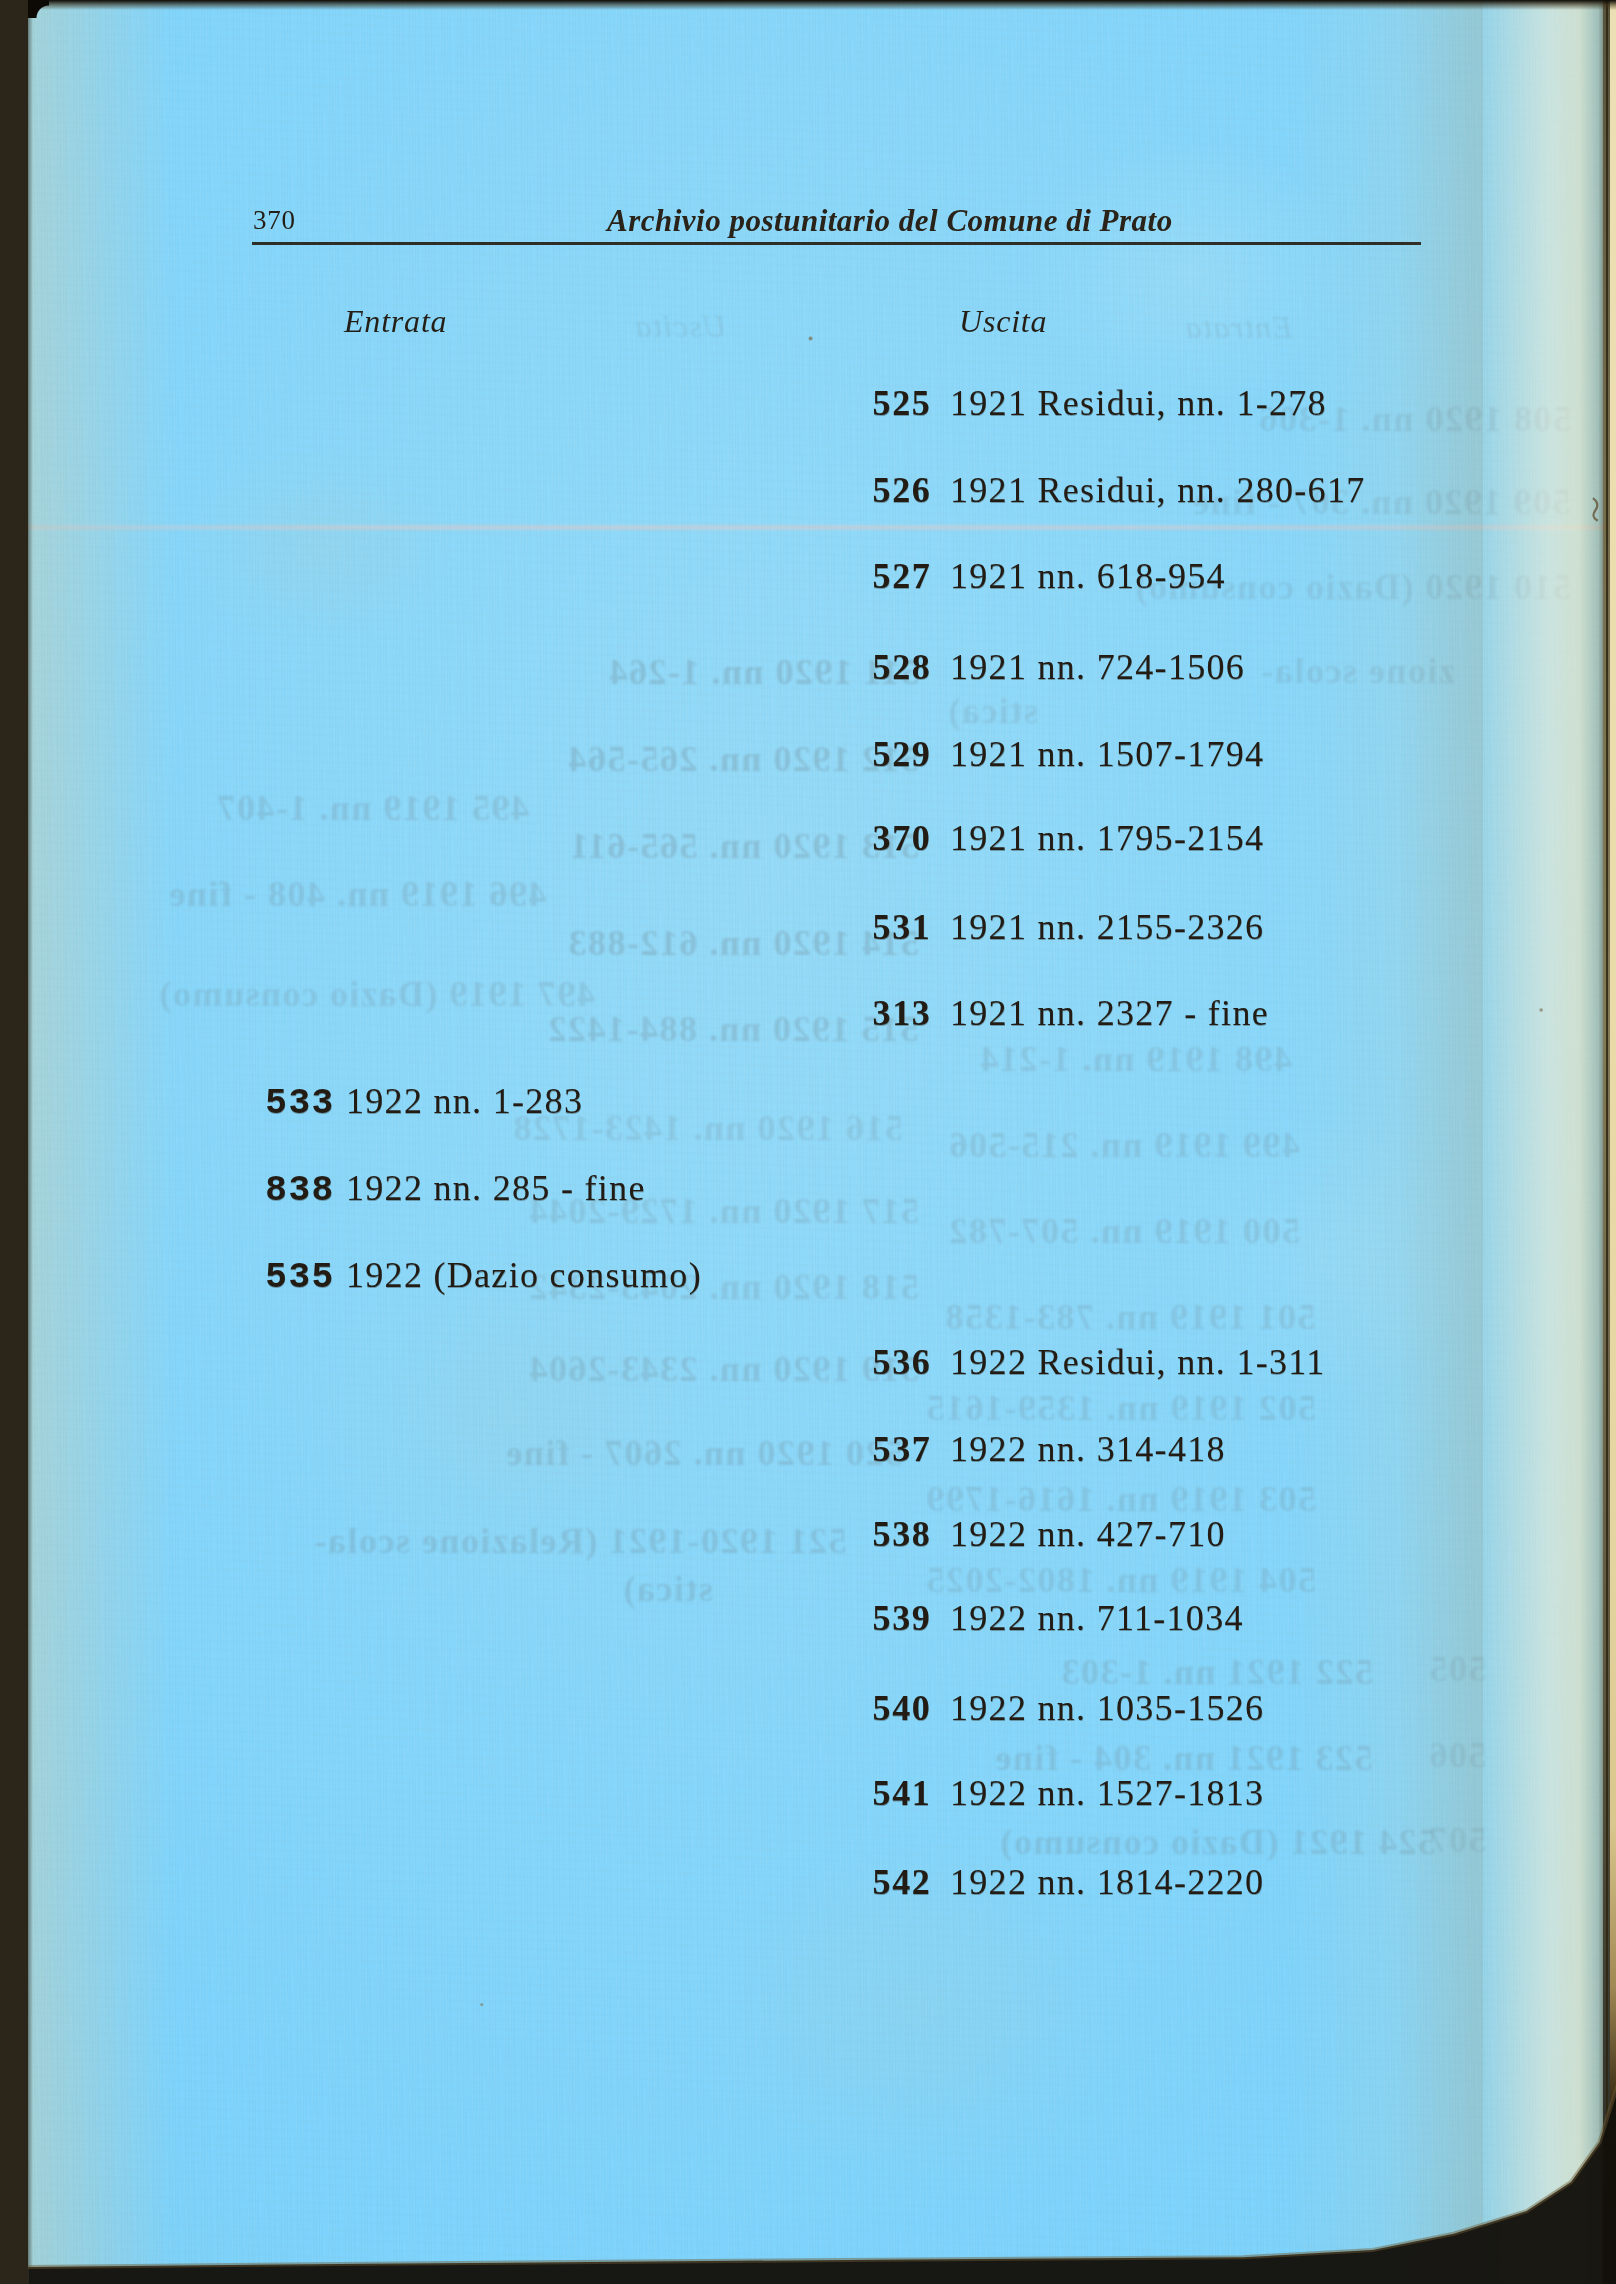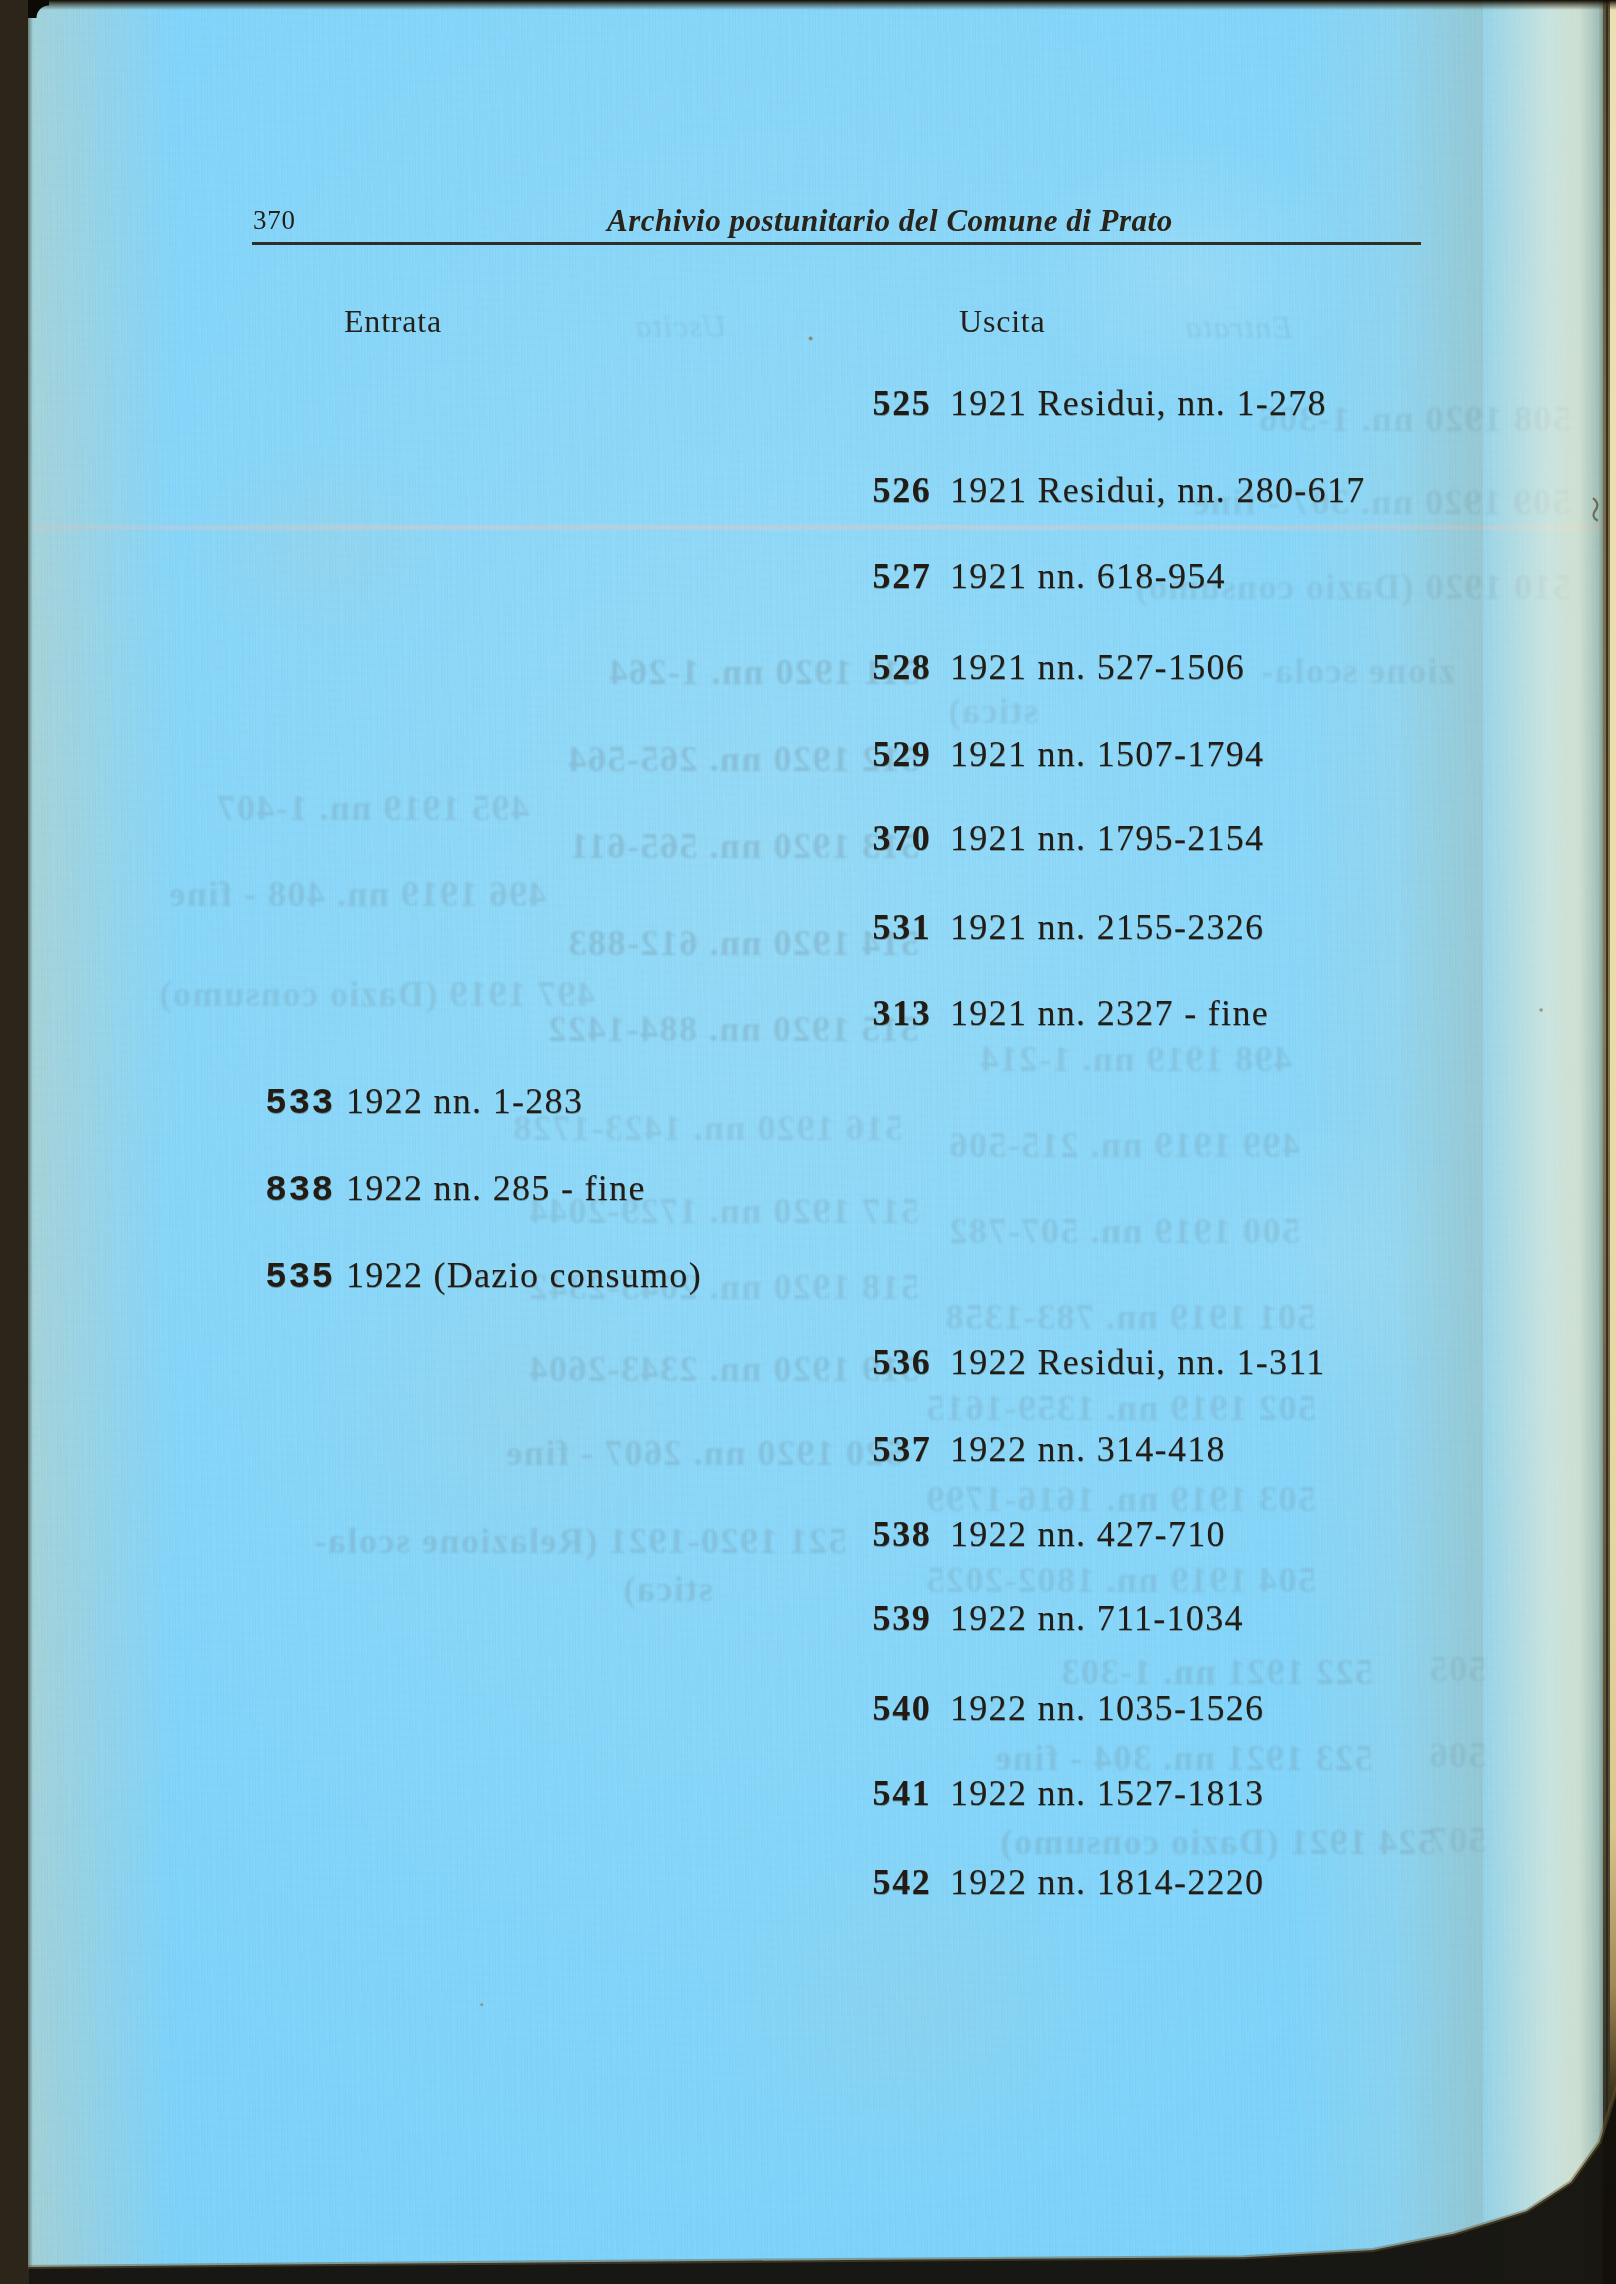--- a/index.html
+++ b/index.html
@@ -59,21 +59,21 @@
     background:linear-gradient(90deg, rgba(242,190,180,.25) 0%, rgba(245,198,188,.48) 25%,
       rgba(245,198,188,.44) 70%, rgba(242,190,180,.30) 100%);}
   svg.overlay{position:absolute;left:0;top:0;pointer-events:none;}
   
   .pagenum{position:absolute;left:225px;top:207px;font-size:27px;line-height:27px;
     color:#241e16;letter-spacing:0.8px;}
   .runtitle{position:absolute;left:579px;top:207px;font-size:31px;line-height:27px;
     font-style:italic;font-weight:600;color:#2a2319;letter-spacing:0.5px;white-space:nowrap;}
   .rule{position:absolute;left:224px;top:242px;width:1169px;height:3.2px;background:#2620156;
     background:#262015;opacity:.92;box-shadow:0 8px 6.5px -4px rgba(104,90,62,.45);}
-  .colhead{position:absolute;top:305px;font-size:32px;line-height:32px;
+  .colhead{position:absolute;top:305px;font-size:32px;line-height:32px;font-style:italic;
     color:#241f17;letter-spacing:0.8px;}
   .colhead.left{left:316px;}
   .colhead.right{left:931px;}
   .entry{position:absolute;font-size:36px;line-height:36px;color:#221c15;
     letter-spacing:1.3px;white-space:nowrap;
     text-shadow:0.3px 0.6px 0.6px rgba(32,25,16,.34);}
   .entry.col-left{left:226px;}
   .entry.col-right{left:826px;}
   .entry .num{font-weight:700;display:inline-block;letter-spacing:1.6px;text-align:center;}
   .entry.col-left .num{width:92px;font-family:Liberation Mono, monospace;}
@@ -137,21 +137,21 @@
   <div class="runtitle">Archivio postunitario del Comune di Prato</div>
   <div class="rule"></div>
 
   <div class="colhead left">Entrata</div>
   <div class="colhead right">Uscita</div>
 
   <div id="entries">
       <div class="entry col-right" style="top: 385px;"><span class="num">525</span><span>1921 Residui, nn. 1-278</span></div>
       <div class="entry col-right" style="top: 472px;"><span class="num">526</span><span>1921 Residui, nn. 280-617</span></div>
       <div class="entry col-right" style="top: 558px;"><span class="num">527</span><span>1921 nn. 618-954</span></div>
-      <div class="entry col-right" style="top: 649px;"><span class="num">528</span><span>1921 nn. 527-1506</span></div>
+      <div class="entry col-right" style="top: 649px;"><span class="num">528</span><span>1921 nn. 724-1506</span></div>
       <div class="entry col-right" style="top: 736px;"><span class="num">529</span><span>1921 nn. 1507-1794</span></div>
       <div class="entry col-right" style="top: 820px;"><span class="num">370</span><span>1921 nn. 1795-2154</span></div>
       <div class="entry col-right" style="top: 909px;"><span class="num">531</span><span>1921 nn. 2155-2326</span></div>
       <div class="entry col-right" style="top: 995px;"><span class="num">313</span><span>1921 nn. 2327 - fine</span></div>
       <div class="entry col-left" style="top: 1083px;"><span class="num">533</span><span>1922 nn. 1-283</span></div>
       <div class="entry col-left" style="top: 1170px;"><span class="num">838</span><span>1922 nn. 285 - fine</span></div>
       <div class="entry col-left" style="top: 1257px;"><span class="num">535</span><span>1922 (Dazio consumo)</span></div>
       <div class="entry col-right" style="top: 1344px;"><span class="num">536</span><span>1922 Residui, nn. 1-311</span></div>
       <div class="entry col-right" style="top: 1431px;"><span class="num">537</span><span>1922 nn. 314-418</span></div>
       <div class="entry col-right" style="top: 1516px;"><span class="num">538</span><span>1922 nn. 427-710</span></div>

